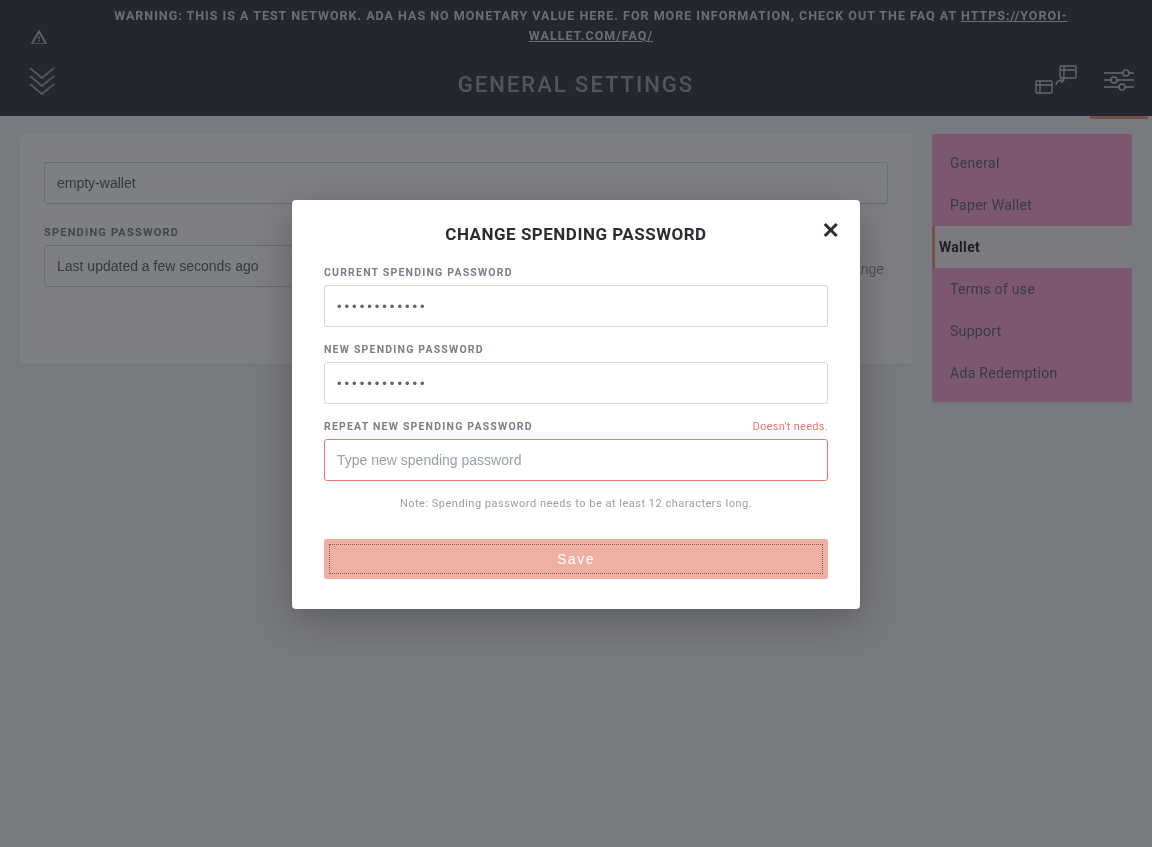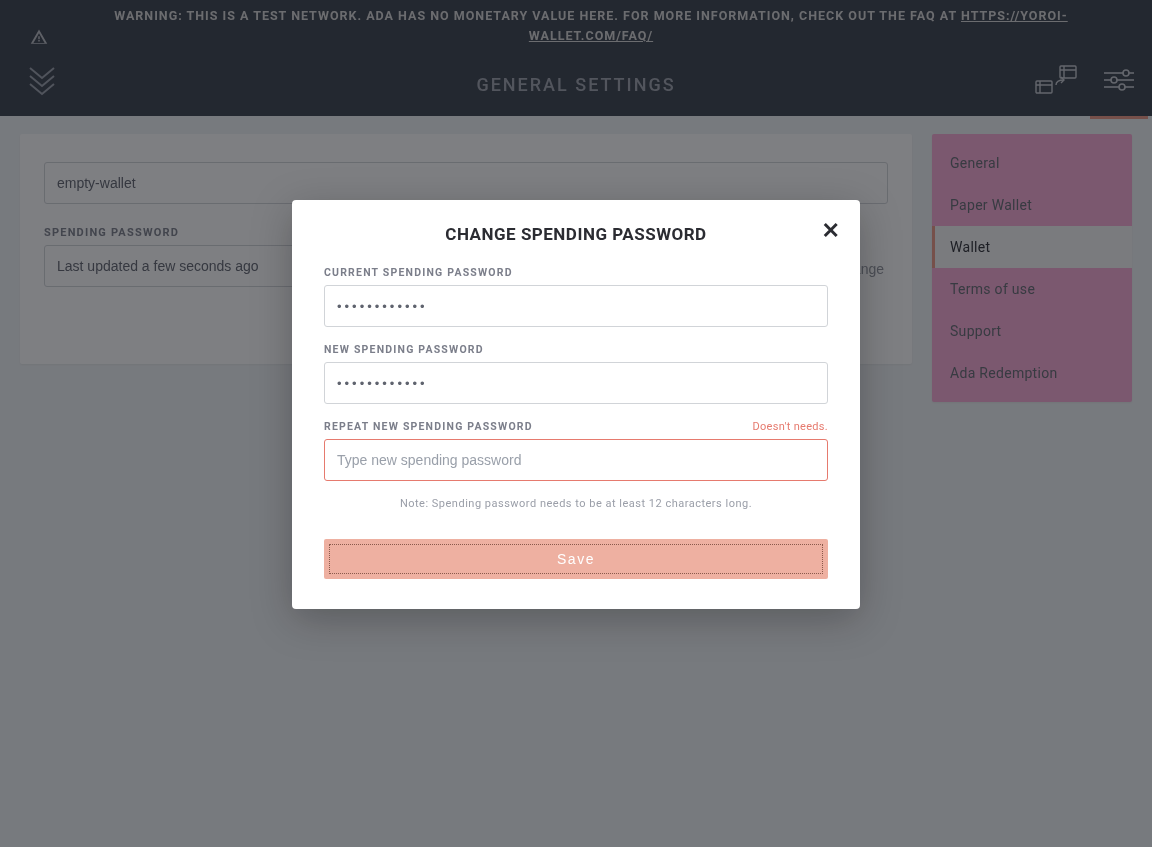--- a/index.html
+++ b/index.html
@@ -27,21 +27,21 @@
   .header {
     background: #373e4a;
     height: 64px;
     display: flex;
     align-items: center;
     position: relative;
   }
   .logo { width:48px; display:flex; align-items:center; justify-content:center; margin-left:18px; }
   .header-title {
     position:absolute; left:0; right:0; text-align:center;
-    font-size:18px; letter-spacing:2px; color:#9ea3ad; font-weight:500;
+    font-size:22px; letter-spacing:2px; color:#9ea3ad; font-weight:500;
     pointer-events:none;
   }
   .header-icons { position:absolute; right:18px; display:flex; gap:26px; align-items:center; }
   .header-icon { cursor:pointer; position:relative; padding-bottom:4px;}
   .header-icon.active::after{
     content:""; position:absolute; left:-14px; right:-14px; bottom:-20px; height:3px; background:#ee9884;
   }
 
   
   .main { display:flex; padding:18px 20px; gap:20px; align-items:flex-start;}
@@ -63,22 +63,22 @@
     font-size:14px; color:#8e929b; background:transparent; border:none; cursor:pointer;
     padding:10px 4px;
   }
 
   
   .side-nav { width:200px; background:#f9a8d4; border-radius:2px; padding:8px 0; }
   .side-item {
     padding:13px 18px; font-size:14px; color:#636871; cursor:pointer; letter-spacing:0.3px;
   }
   .side-item.active {
-    color:#2b2c32; font-weight:400; border-left:3px solid #ee9884; background:#f5f6f7;
-    padding-left:15px;
+    color:#2b2c32; font-weight:700; border-left:3px solid #ee9884; background:#f5f6f7;
+    padding-left:4px;
   }
 
   
   .overlay {
     position:fixed; inset:0; background:rgba(20,22,28,0.55);
     display:flex; align-items:flex-start; justify-content:center;
   }
   .modal {
     margin-top:200px; width:568px; background:#fff; border-radius:4px;
     padding:24px 32px 30px; position:relative;

